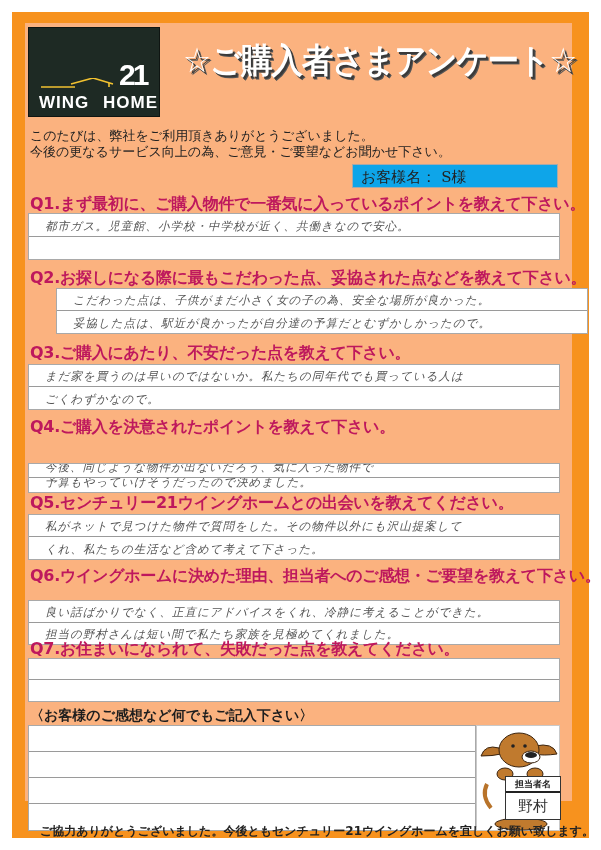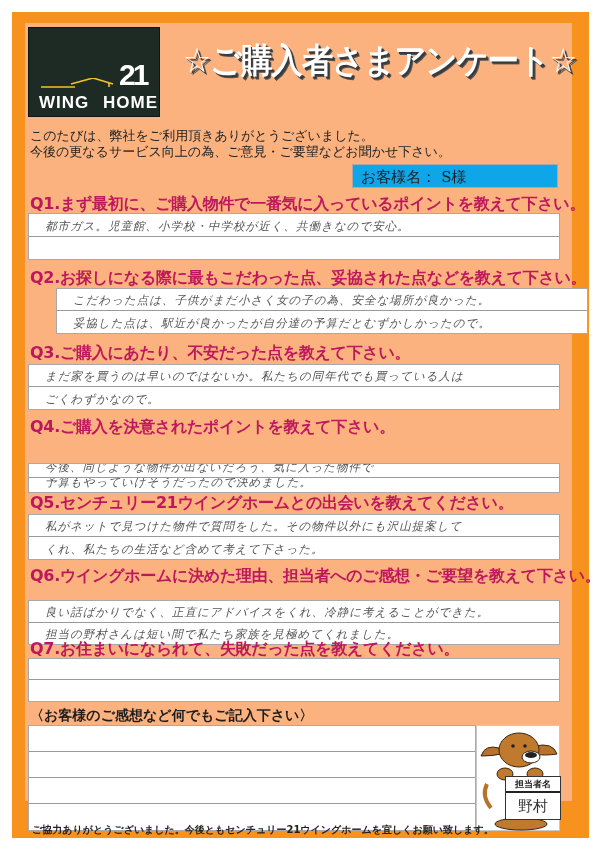--- a/index.html
+++ b/index.html
@@ -39,21 +39,21 @@
           padding-left:16px; display:flex; align-items:flex-end; padding-bottom:2px;
           white-space:nowrap; overflow:hidden; letter-spacing:1px; font-style:italic; }
   .line:last-child { border-bottom:none; }
   .free-title { position:absolute; left:30px; top:707px; font-size:14px; font-weight:bold; color:#1e1e1e; }
   .freebox { position:absolute; left:28px; top:725px; width:448px; height:106px; background:#fff;
              border:1px solid #a9a9a9; box-sizing:border-box; }
   .freebox .fl { height:25%; border-bottom:1px solid #9a9a9a; box-sizing:border-box; }
   .freebox .fl:last-child { border-bottom:none; }
   .mascot { position:absolute; left:476px; top:725px; width:84px; height:106px; background:#fff;
             border:1px solid #c9c9c9; box-sizing:border-box; }
-  .footer { position:absolute; left:32px; top:823px; font-size:10px; font-weight:bold; color:#222;
+  .footer { position:absolute; left:40px; top:823px; font-size:12px; font-weight:bold; color:#222;
             white-space:nowrap; }
   .sign { position:absolute; left:20px; top:50px; width:56px; height:44px; background:#fff;
           border:1.5px solid #333; box-sizing:border-box;margin-left:8px; }
   .sign .lbl { font-size:9px; font-weight:bold; text-align:center; border-bottom:2px solid #222;
                line-height:14px; color:#222; }
   .sign .nm { font-size:15px; text-align:center; line-height:26px; color:#333; font-family:"DejaVu Serif", serif; }
 </style>
 </head>
 <body>
 

